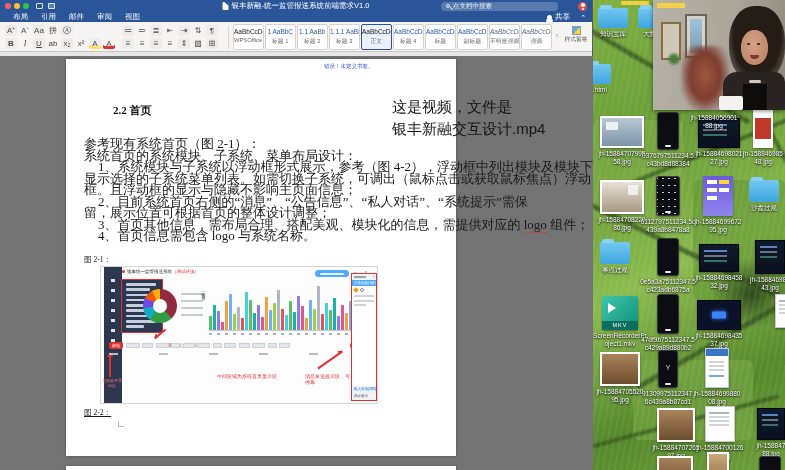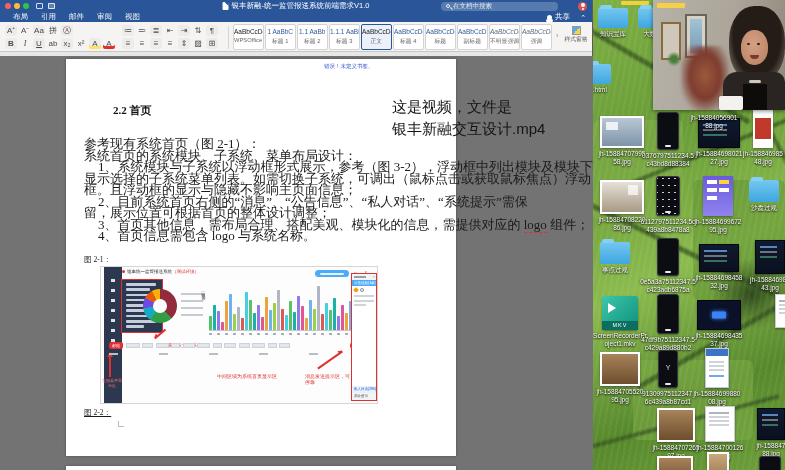--- a/index.html
+++ b/index.html
@@ -315,21 +315,21 @@
       </div>
     </div>
 
     <div class="canvas">
       <div class="page">
         <div class="toc-link">错误！未定义书签。</div>
         <div class="doc-heading">2.2  首页</div>
         <div id="docbody">
             <div class="docline"><span>参考现有系统首页（图 2-1）：</span></div>
             <div class="docline"><span>系统首页的系统模块、子系统、菜单布局设计：</span></div>
-            <div class="docline ind"><span>1、系统模块与子系统以浮动框形式展示，参考（图 3-2），浮动框中列出模块及模块下</span></div>
+            <div class="docline ind"><span>1、系统模块与子系统以浮动框形式展示，参考（图 4-2），浮动框中列出模块及模块下</span></div>
             <div class="docline"><span>显示选择的子系统菜单列表。如需切换子系统，可调出（鼠标点击或获取鼠标焦点）浮动</span></div>
             <div class="docline"><span>框。且浮动框的显示与隐藏不影响主页面信息；</span></div>
             <div class="docline ind"><span>2、目前系统首页右侧的“消息”、“公告信息”、“私人对话”、“系统提示”需保</span></div>
             <div class="docline"><span>留，展示位置可根据首页的整体设计调整；</span></div>
             <div class="docline ind"><span>3、首页其他信息，需布局合理、搭配美观、模块化的信息，需提供对应的 </span><span class="misspell">logo</span><span> 组件；</span></div>
             <div class="docline ind"><span>4、首页信息需包含 logo 与系统名称。</span></div>
           </div>
         <div id="cap1" class="fig-caption">图 2-1：</div>
         <div id="cap2" class="fig-caption">图 2-2：</div>
         <div class="crop-mark"></div>

